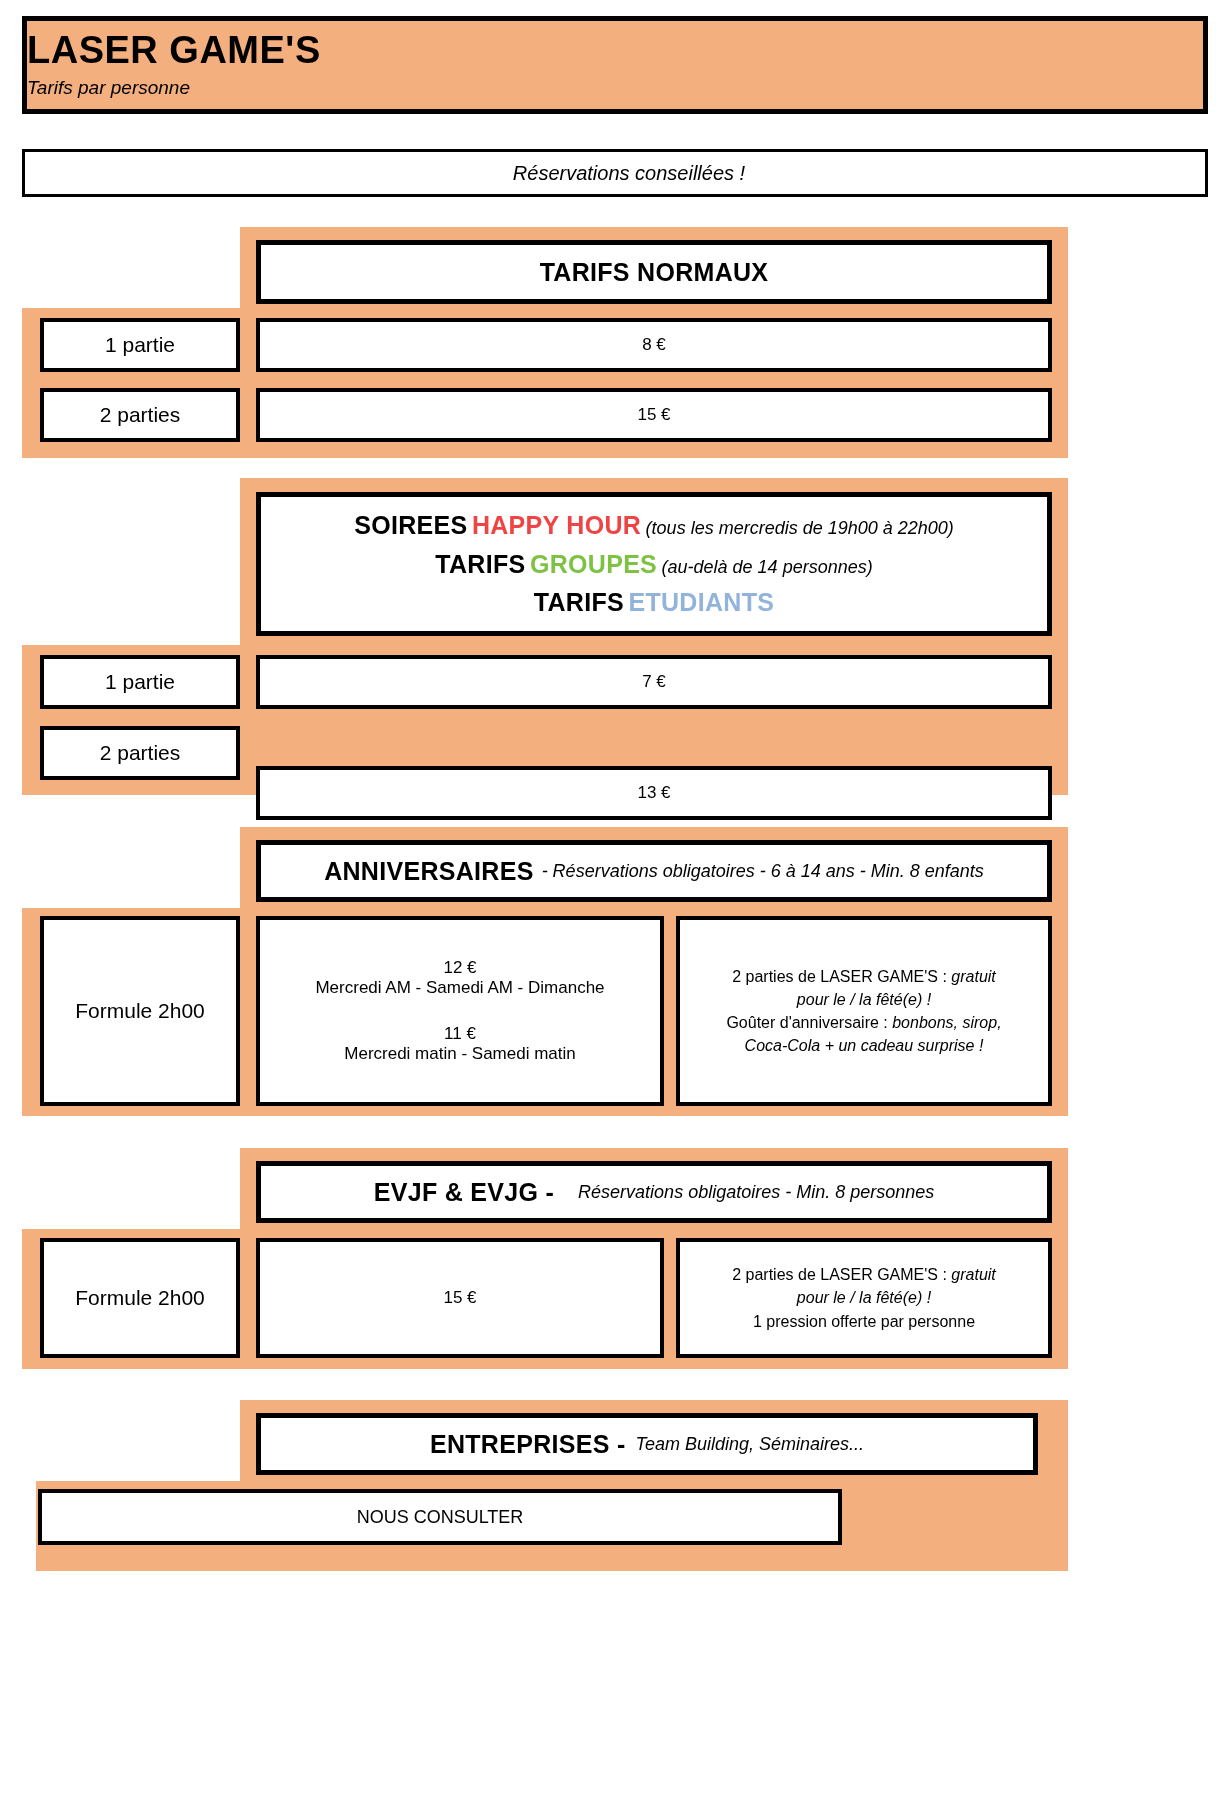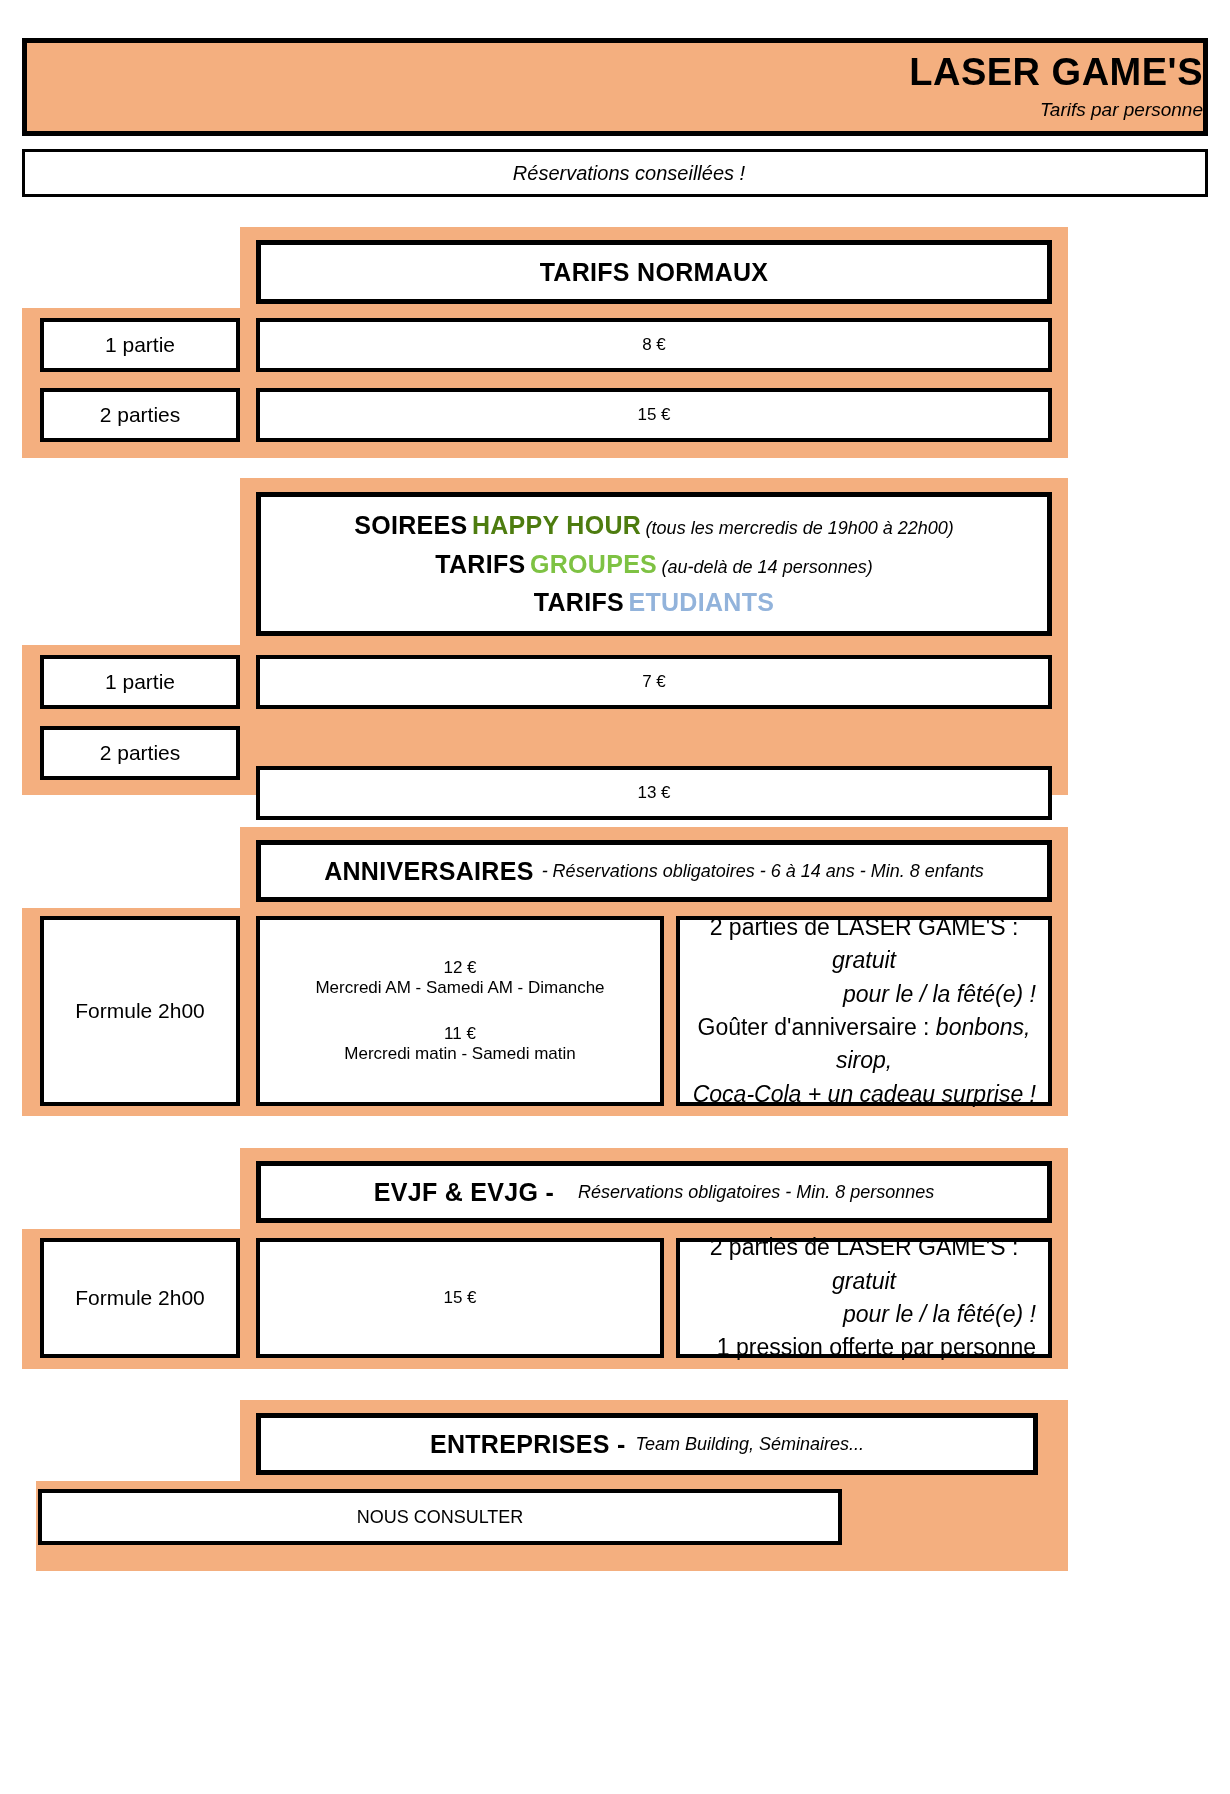--- a/index.html
+++ b/index.html
@@ -31,29 +31,29 @@
     display: flex;
     align-items: center;
     justify-content: center;
     text-align: center;
   }
 
   
   .header {
     position: absolute;
     left: 22px;
-    top: 38px;
+    top: 16px;
     width: 1186px;
     height: 98px;
     background: #F4AF7F;
     border: 5px solid #000000;
     box-sizing: border-box;
     display: flex;
     flex-direction: column;
-    align-items: flex-end;
+    align-items: flex-start;
     justify-content: center;
   }
   .header-title {
     font-size: 38px;
     font-weight: bold;
     letter-spacing: 0.5px;
     line-height: 1.05;
   }
   .header-sub {
     font-size: 19px;
@@ -94,34 +94,33 @@
     font-size: 21px;
   }
   .price-box {
     position: absolute;
     border-width: 4px;
     font-size: 17px;
   }
   .detail-box {
     position: absolute;
     border-width: 4px;
-    font-size: 23px;
+    font-size: 16px;
     line-height: 1.45;
     padding: 4px 12px;
-    align-items: flex-end;
   }
 
   .big-title {
     font-size: 25px;
     font-weight: bold;
     letter-spacing: 0.3px;
   }
 
   .hl-yellow { color: #F5B countdown; }
-  .hl-yellow { color: #4d7c0f; }
+  .hl-yellow { color: #ef4444; }
   .hl-green  { color: #7EC243; }
   .hl-blue   { color: #92B3DB; }
 
   .paren {
     font-size: 18px;
     font-style: italic;
     font-weight: normal;
   }
   .subnote {
     font-size: 18px;

